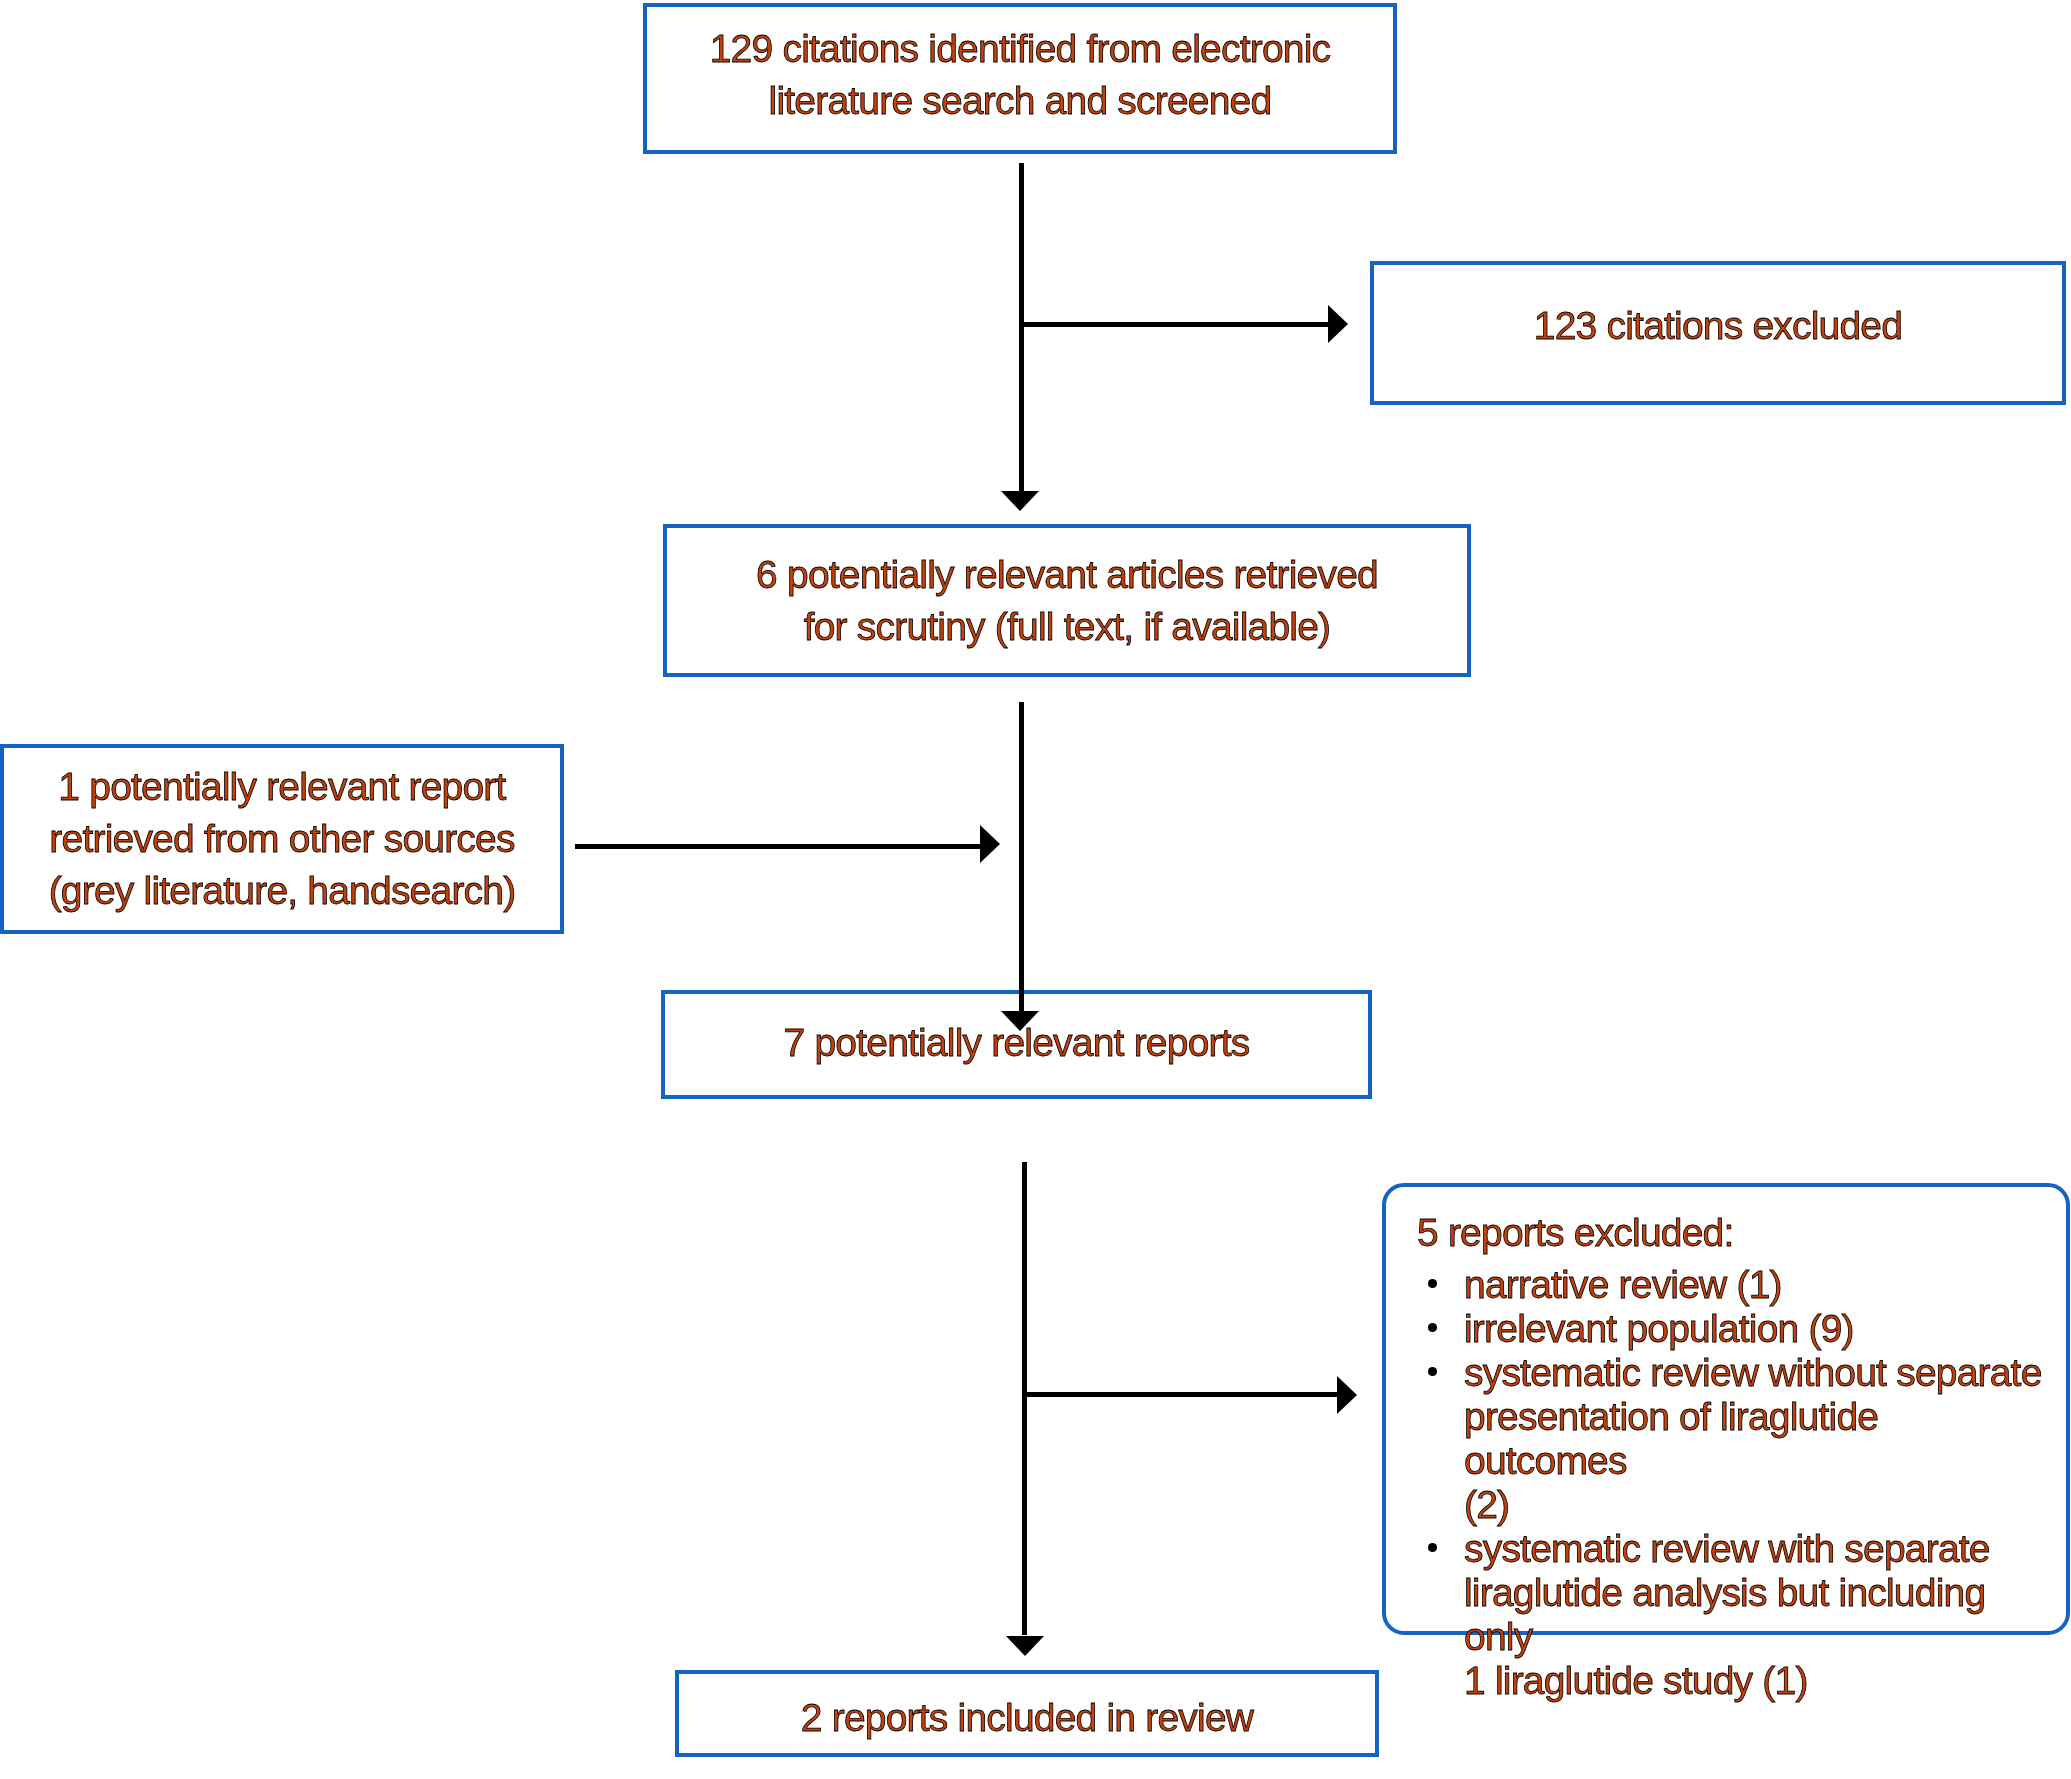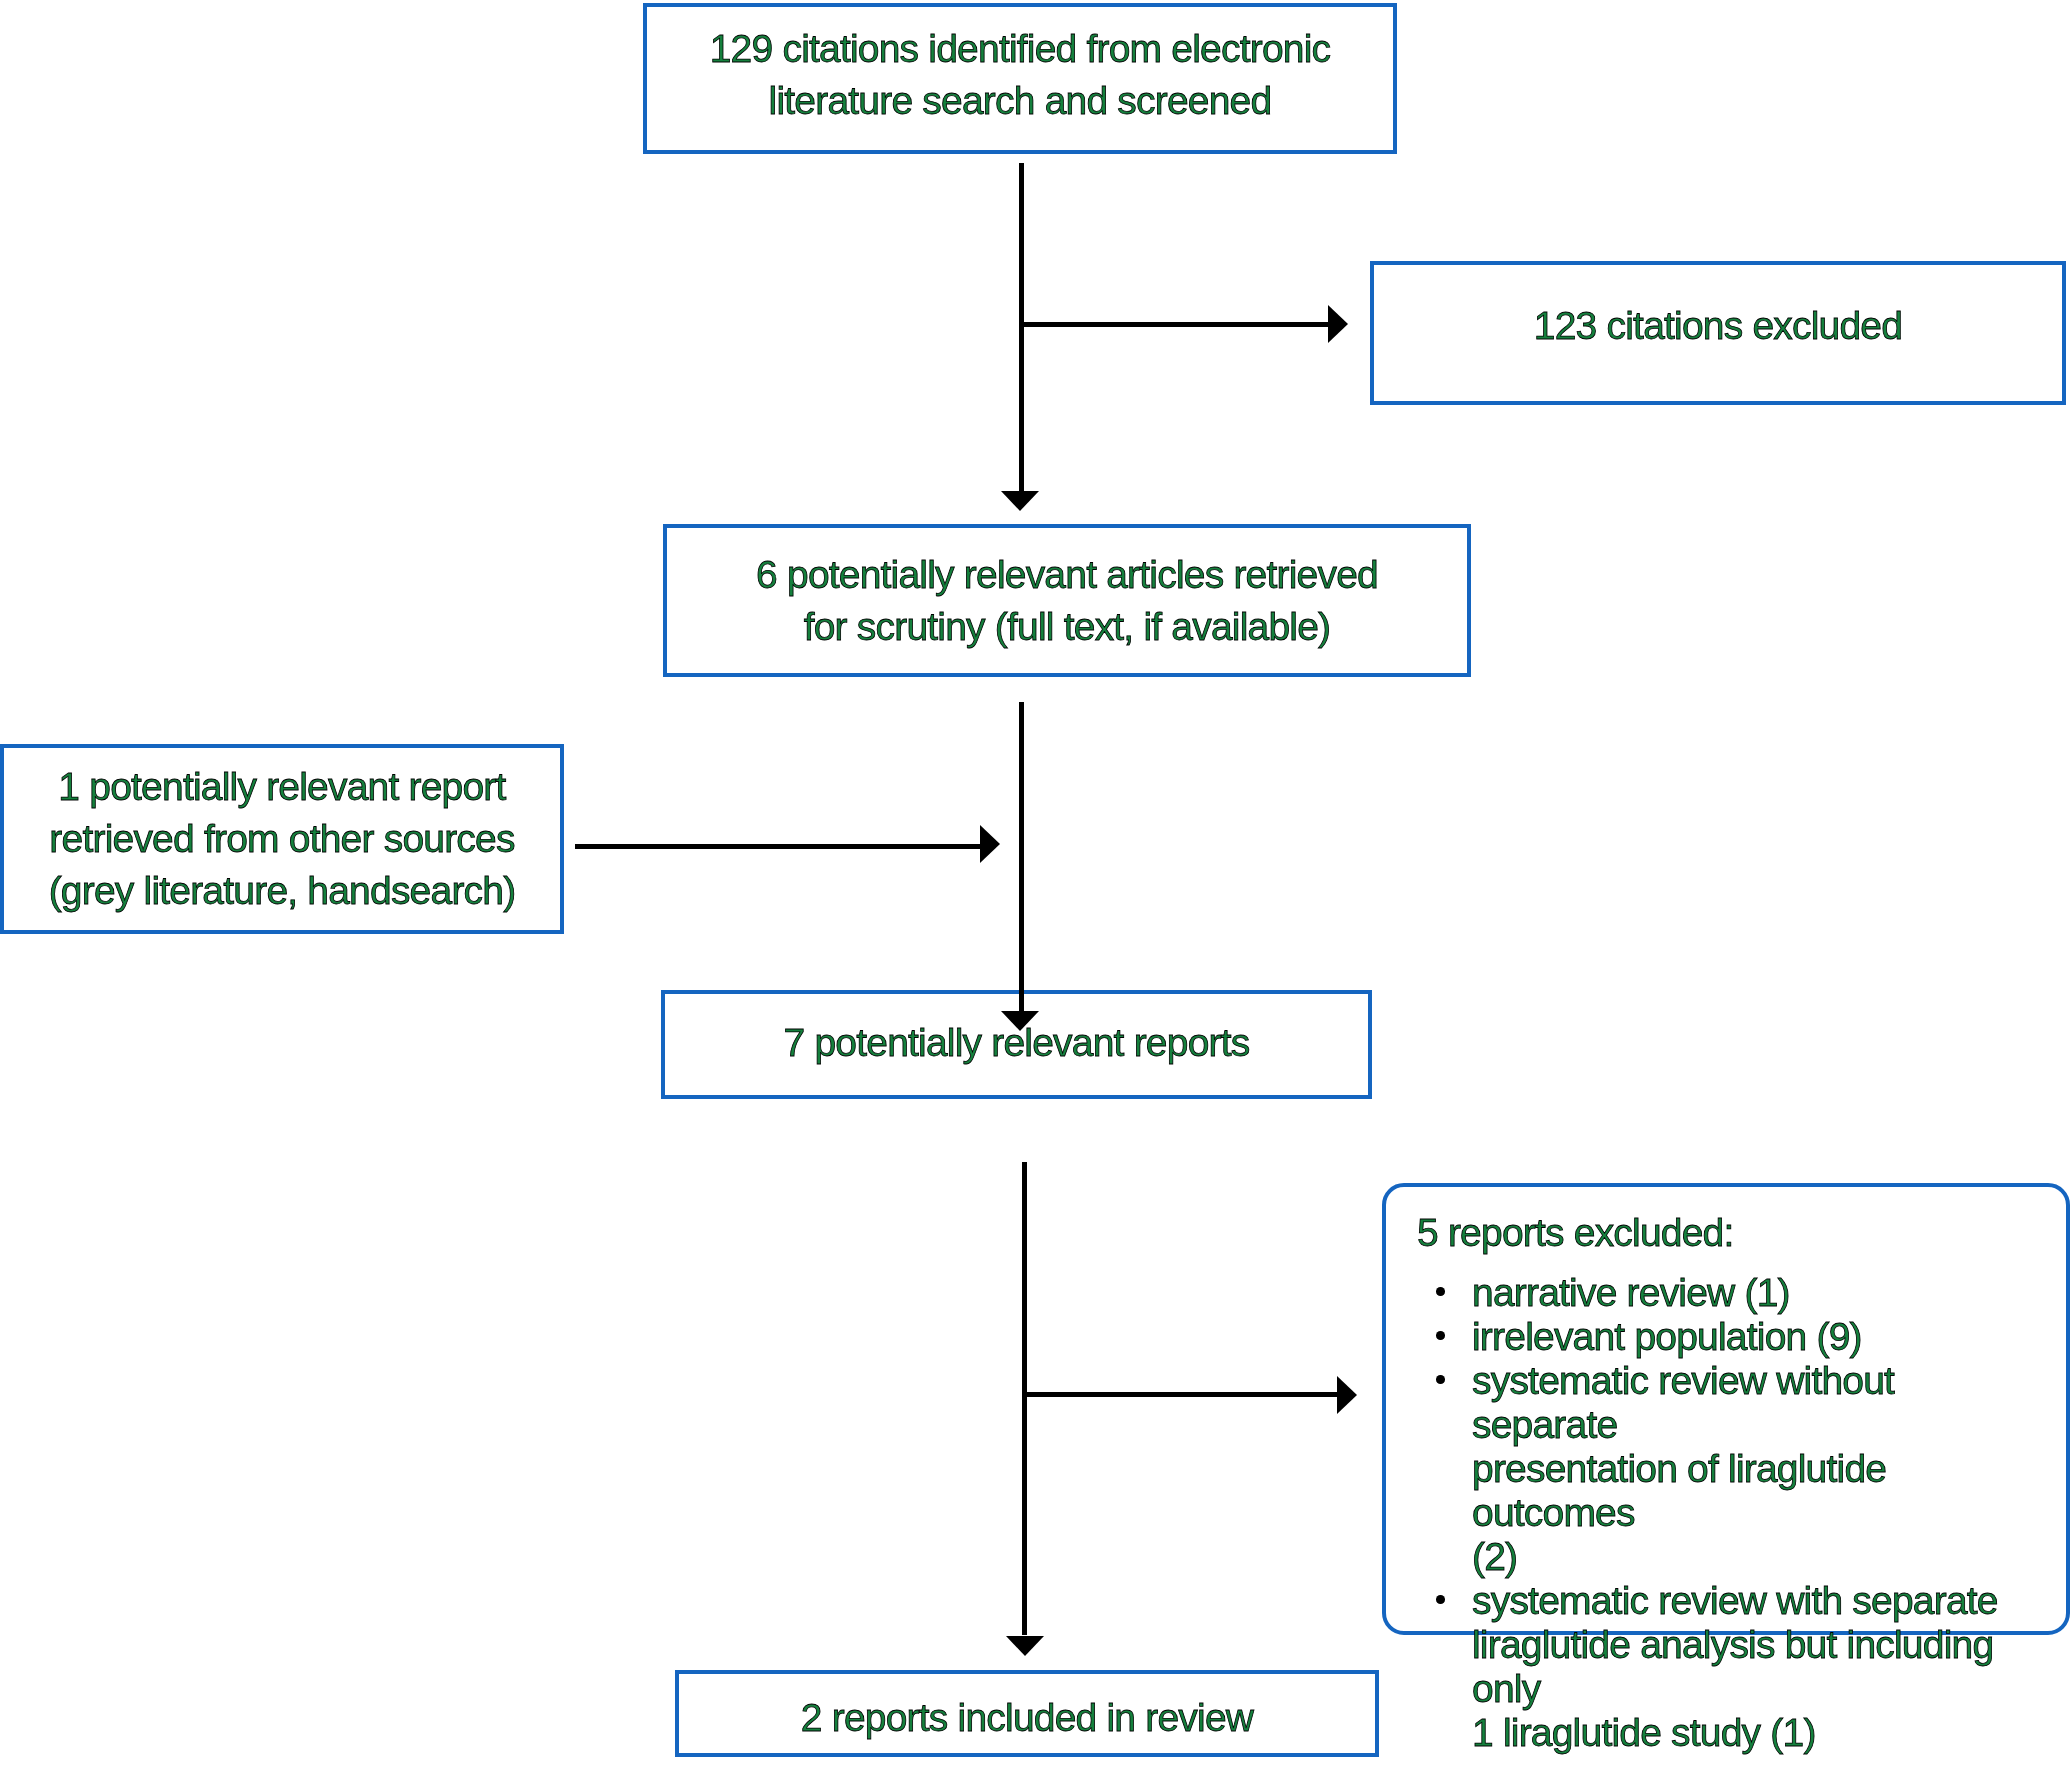--- a/index.html
+++ b/index.html
@@ -2,21 +2,21 @@
 <html><head>
 <meta charset="utf-8">
 <style>
   html, body { margin: 0; padding: 0; background: #ffffff; }
   #canvas {
     position: relative;
     width: 2071px;
     height: 1779px;
     background: #ffffff;
     font-family: "Liberation Sans", sans-serif;
-    color: #15803d;
+    color: #c2410c;
     overflow: hidden;
   }
   .box {
     position: absolute;
     box-sizing: border-box;
     border: 4.8px solid #1565c0;
     background: #ffffff;
     display: flex;
     align-items: center;
     justify-content: center;
@@ -40,21 +40,21 @@
 
   #box-reports-excluded .txt,
   #box-reports-excluded li,
   #box-reports-excluded .excl-title {
     font-size: 39px;
     line-height: 44px;
     letter-spacing: -0.8px;
     -webkit-text-stroke: 0.8px #000;
   }
   #box-reports-excluded ul {
-    margin: 16px; padding: 0; list-style: none;
+    margin: 8px; padding: 0; list-style: none;
   }
   #box-reports-excluded li {
     position: relative;
     padding-left: 39px;
     white-space: pre-line;
   }
   #box-reports-excluded li .bullet-dot {
     position: absolute;
     left: 2.9px;
     top: 16.4px;

